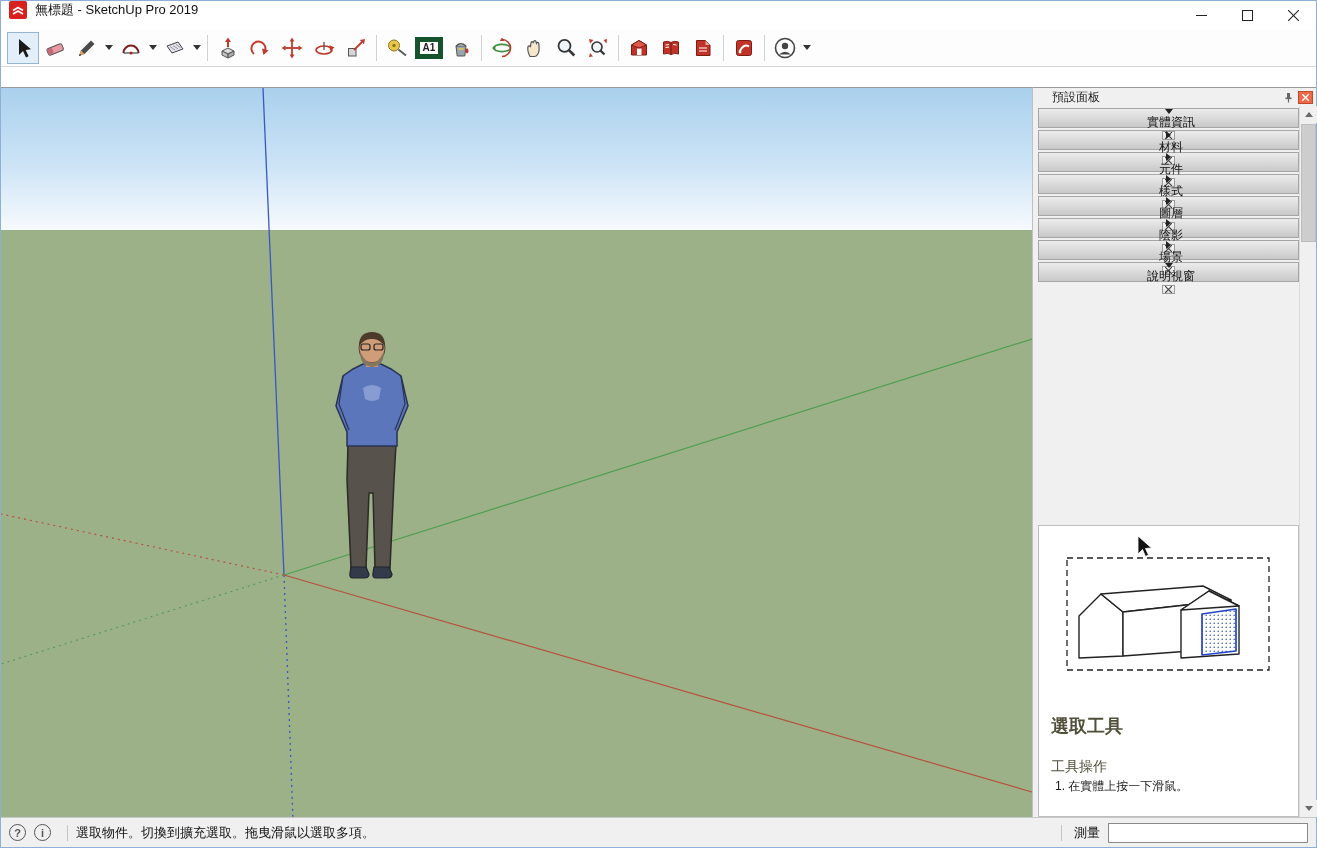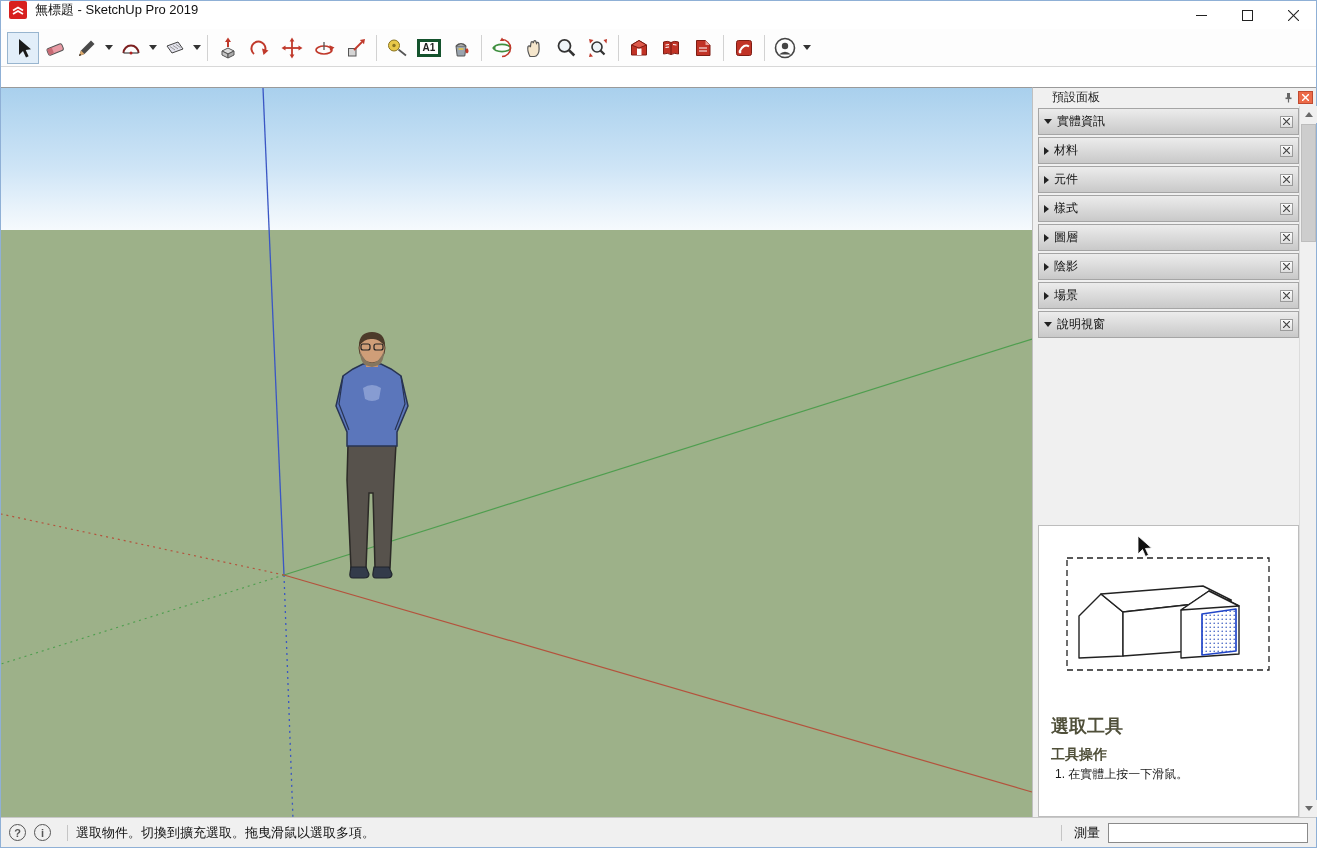--- a/index.html
+++ b/index.html
@@ -20,47 +20,47 @@
 
   
   .toolbar{height:38px;display:flex;align-items:center;background:#fdfdfd;padding-left:6px;border-bottom:1px solid #d8d8d8;}
   .tbtn{width:32px;height:32px;display:flex;align-items:center;justify-content:center;border:1px solid transparent;}
   .tbtn.active{border:1px solid #98b5cf;background:#e2eef9;}
   .tgroup{display:flex;align-items:center;}
   .tdd{width:12px;height:32px;display:flex;align-items:center;justify-content:center;}
   .dd-arrow{width:0;height:0;border-left:4px solid transparent;border-right:4px solid transparent;border-top:5px solid #333;}
   .tsep{width:1px;height:26px;background:#d2d2d2;margin:0 4px;}
   .tico svg{display:block}
-  .a1{font-size:10px;font-weight:bold;border:3px solid #14532d;background:#fff;padding:1px 3px;color:#222;line-height:1;}
+  .a1{font-size:10px;font-weight:bold;border:5px solid #14532d;background:#fff;padding:1px 3px;color:#222;line-height:1;}
 
   
   .viewport{position:absolute;left:0;top:86px;width:1031px;height:732px;border-top:1px solid #9a9a9a;}
   .viewport svg{display:block}
 
   
   .panel{position:absolute;left:1031px;top:86px;right:0;bottom:30px;background:#f0f0f0;border-top:1px solid #9a9a9a;border-left:1px solid #c0c0c0;}
   .panel-header{height:18px;display:flex;align-items:center;padding:0 3px 0 8px;font-size:12px;color:#222;margin-left:11px;}
   .panel-header .sp{flex:1}
   .panel-close{width:15px;height:13px;background:#ec6a48;border:1px solid #c04a30;display:flex;align-items:center;justify-content:center;margin-left:4px;}
   .pin{width:12px;height:12px;display:flex;align-items:center;justify-content:center;}
   .panel-body{position:absolute;top:18px;left:5px;right:17px;bottom:0;}
-  .sec-bar{height:27px;background:linear-gradient(#ececec,#c9c9c9);border:1px solid #a5a5a5;display:flex;align-items:center;font-size:12px;color:#111;padding:0 5px;margin-top:2px;}
+  .sec-bar{height:20px;background:linear-gradient(#ececec,#c9c9c9);border:1px solid #a5a5a5;display:flex;align-items:center;font-size:12px;color:#111;padding:0 5px;margin-top:2px;flex-direction:column;}
   .sec-bar .lbl{margin-left:5px}
   .sec-bar .sp{flex:1}
   .tri-d{width:0;height:0;border-left:4px solid transparent;border-right:4px solid transparent;border-top:5px solid #222;}
   .tri-r{width:0;height:0;border-top:4px solid transparent;border-bottom:4px solid transparent;border-left:5px solid #222;}
   .sec-close{width:13px;height:12px;background:linear-gradient(#fdfdfd,#dedede);border:1px solid #9a9a9a;display:flex;align-items:center;justify-content:center;}
   .entity-content{height:181px;background:#f0f0f0;}
   .entity-empty{font-size:12px;font-weight:bold;color:#111;padding:8px 8px 6px 8px;}
   .entity-sep{border-bottom:1px solid #c8c8c8;margin:0 1px;}
   .instructor{background:#fff;border:1px solid #bdbdbd;position:absolute;top:419px;left:0;right:0;bottom:0;overflow:hidden;}
   .instructor-inner{padding:6px 12px 0 12px;}
   .illustration{display:flex;justify-content:center;padding-top:8px;height:178px;}
   .ins-h1{font-family:"Liberation Serif","DejaVu Serif",serif;font-size:18px;font-weight:bold;color:#50503a;margin-top:4px;}
-  .ins-h2{font-family:"Liberation Serif","DejaVu Serif",serif;font-size:14px;font-weight:bold;color:#50503a;margin-top:8px;}
+  .ins-h2{font-family:"Liberation Serif","DejaVu Serif",serif;font-size:14px;font-weight:normal;color:#50503a;margin-top:20px;}
   .ins-p{font-size:12px;color:#1a1a1a;line-height:1.45;margin-top:2px;}
   .ins-li{font-size:12px;color:#1a1a1a;line-height:1.45;margin-top:2px;padding-left:4px;}
 
   
   .pscroll{position:absolute;top:18px;right:0;bottom:0;width:17px;background:#f0f0f0;border-left:1px solid #dcdcdc;}
   .sb-btn{position:absolute;left:0;width:17px;height:17px;background:#f0f0f0;display:flex;align-items:center;justify-content:center;}
   .sb-up{top:0}
   .sb-down{bottom:0}
   .sb-tri-up{width:0;height:0;border-left:4px solid transparent;border-right:4px solid transparent;border-bottom:5px solid #6a6a6a;}
   .sb-tri-down{width:0;height:0;border-left:4px solid transparent;border-right:4px solid transparent;border-top:5px solid #6a6a6a;}

